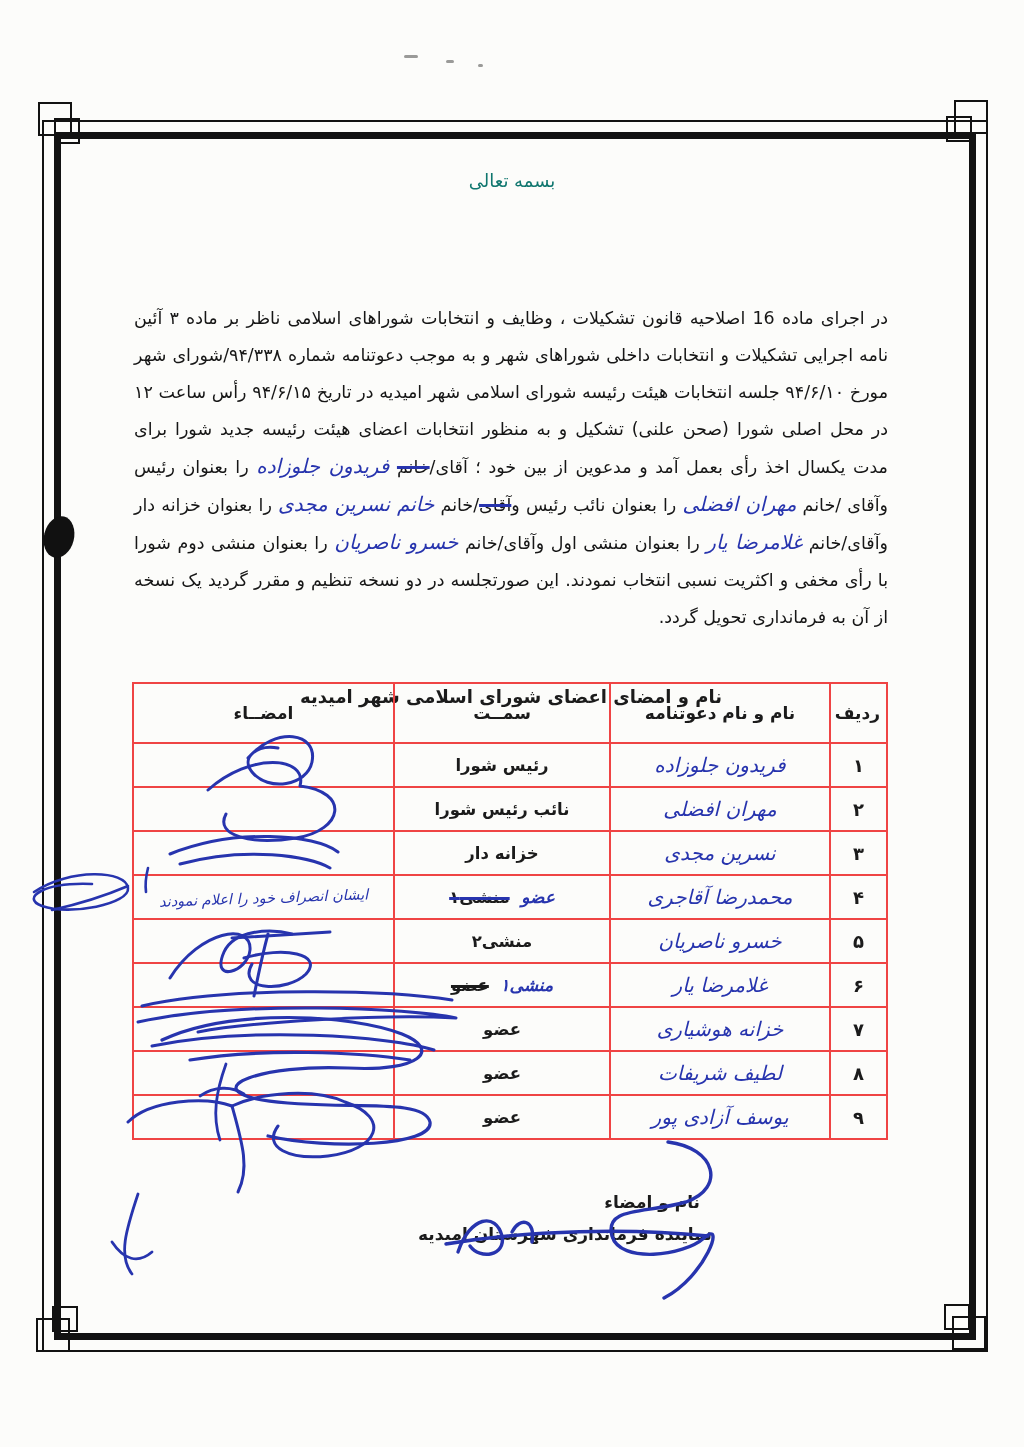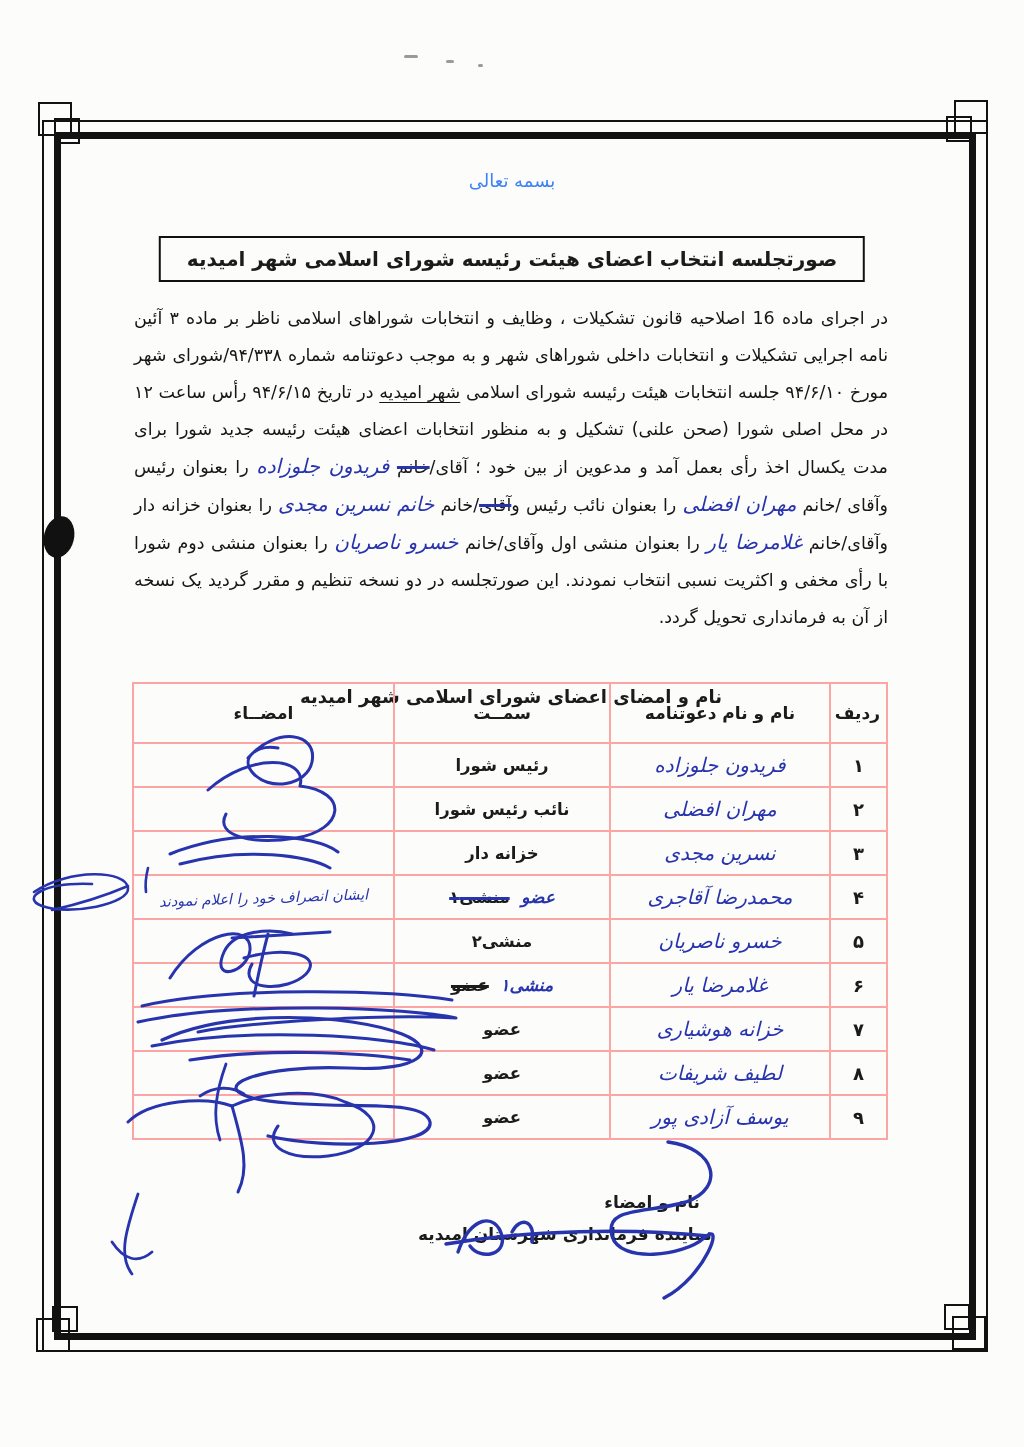--- a/index.html
+++ b/index.html
@@ -4,37 +4,37 @@
 <style>
   html,body{margin:0;padding:0;background:#e8e8e6;}
   .page{position:relative;width:1024px;height:1447px;margin:0 auto;background:#fcfcfa;
         font-family:"DejaVu Sans",sans-serif;color:#1b1b1b;overflow:hidden;}
   
   .frame-outer{position:absolute;left:42px;top:120px;right:36px;bottom:95px;border:2px solid #121212;}
   .frame-inner{position:absolute;left:54px;top:132px;right:48px;bottom:107px;border:7px solid #121212;}
   .corner{position:absolute;border:2px solid #121212;background:transparent;}
   
   .besmele{position:absolute;top:170px;left:0;width:100%;text-align:center;
-           font-size:18px;letter-spacing:1px;color:#3b82f6;}
+           font-size:18px;letter-spacing:1px;color:#0f766e;}
   .title-box{position:absolute;top:236px;left:50%;transform:translateX(-50%);
              border:2px solid #111;padding:9px 26px;font-size:20px;font-weight:bold;
              white-space:nowrap;background:#fcfcfa;}
   
   .intro{position:absolute;top:300px;right:136px;width:754px;direction:rtl;
          font-size:17.5px;line-height:37px;text-align:justify;text-align-last:right;color:#161616;}
   .hand{color:#2734ae;font-style:italic;font-size:20px;white-space:nowrap;}
-  .u{text-decoration:underline;text-underline-offset:4px;margin-top:11px;}
+  .u{text-underline-offset:4px;margin-top:11px;}
   .xout-blue{text-decoration:line-through;text-decoration-color:#2734ae;text-decoration-thickness:3px;}
   .xout-black{text-decoration:line-through;text-decoration-color:#1b1b1b;text-decoration-thickness:3px;}
   
   .table-title{position:absolute;top:646px;right:136px;width:754px;text-align:center;
                font-size:18px;font-weight:bold;margin-top:40px;}
   table.members{position:absolute;top:682px;right:136px;width:754px;border-collapse:collapse;
                 direction:rtl;table-layout:fixed;}
-  table.members th,table.members td{border:2px solid #fca5a5;padding:0 6px;overflow:visible;}
+  table.members th,table.members td{border:2px solid #ef4444;padding:0 6px;overflow:visible;}
   table.members th{height:58px;font-size:17px;font-weight:bold;}
   table.members td{height:42px;text-align:center;}
   td.no{font-size:18px;font-weight:bold;}
   td.name{font-size:20px;color:#2734ae;font-style:italic;text-align:center;}
   td.pos{font-size:16.5px;font-weight:bold;margin-top:25px;}
   td.sig{position:relative;}
   .sig-note{display:inline-block;color:#2734ae;font-style:italic;font-size:14.5px;
             line-height:18px;transform:rotate(-2deg);text-align:right;}
   
   .footer{position:absolute;top:1192px;left:410px;width:302px;direction:rtl;text-align:right;}
@@ -62,21 +62,20 @@
   <div class="corner" style="left:954px;top:100px;width:30px;height:30px;"></div>
   <div class="corner" style="left:946px;top:116px;width:22px;height:22px;"></div>
   <div class="corner" style="left:36px;top:1318px;width:30px;height:30px;"></div>
   <div class="corner" style="left:52px;top:1306px;width:22px;height:22px;"></div>
   <div class="corner" style="left:952px;top:1316px;width:30px;height:30px;"></div>
   <div class="corner" style="left:944px;top:1304px;width:22px;height:22px;"></div>
 
   <div class="dot"></div>
 
   <div class="besmele">بسمه تعالی</div>
-  <div class="title-box">صورتجلسه انتخاب اعضای هیئت رئیسه شورای اسلامی شهر امیدیه</div>
 
   <div class="intro"><span>در اجرای ماده 16 اصلاحیه قانون تشکیلات ، وظایف و انتخابات شوراهای اسلامی ناظر بر ماده ۳ آئین نامه اجرایی تشکیلات و انتخابات داخلی شوراهای شهر و به موجب دعوتنامه شماره ۹۴/۳۳۸/شورای شهر مورخ ۹۴/۶/۱۰ جلسه انتخابات هیئت رئیسه شورای اسلامی </span><span class="u">شهر امیدیه</span><span> در تاریخ ۹۴/۶/۱۵ رأس ساعت ۱۲ در محل اصلی شورا (صحن علنی) تشکیل و به منظور انتخابات اعضای هیئت رئیسه جدید شورا برای مدت یکسال اخذ رأی بعمل آمد و مدعوین از بین خود ؛ آقای/</span><span class="xout-blue">خانم</span> <span class="hand">فریدون جلوزاده</span><span> را بعنوان رئیس وآقای /خانم </span><span class="hand">مهران افضلی</span><span> را بعنوان نائب رئیس و</span><span class="xout-blue">آقای</span><span>/خانم </span><span class="hand">خانم نسرین مجدی</span><span> را بعنوان خزانه دار وآقای/خانم </span><span class="hand">غلامرضا یار</span><span> را بعنوان منشی اول وآقای/خانم </span><span class="hand">خسرو ناصریان</span><span> را بعنوان منشی دوم شورا با رأی مخفی و اکثریت نسبی انتخاب نمودند. این صورتجلسه در دو نسخه تنظیم و مقرر گردید یک نسخه از آن به فرمانداری تحویل گردد.</span></div>
 
   <div class="table-title">نام و امضای اعضای شورای اسلامی شهر امیدیه</div>
 
   <table class="members">
     <colgroup>
         <col style="width:57px">
         <col style="width:220px">
         <col style="width:216px">

